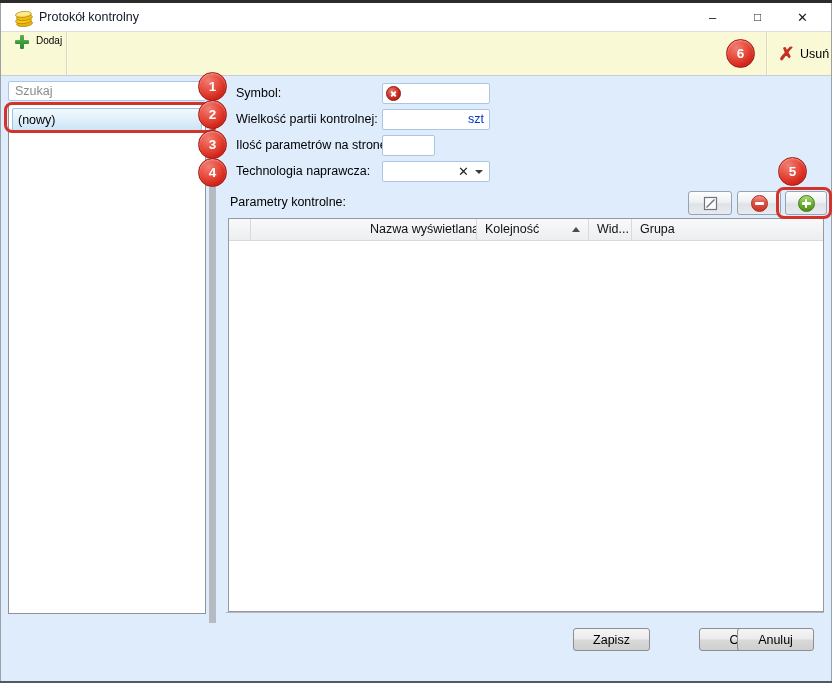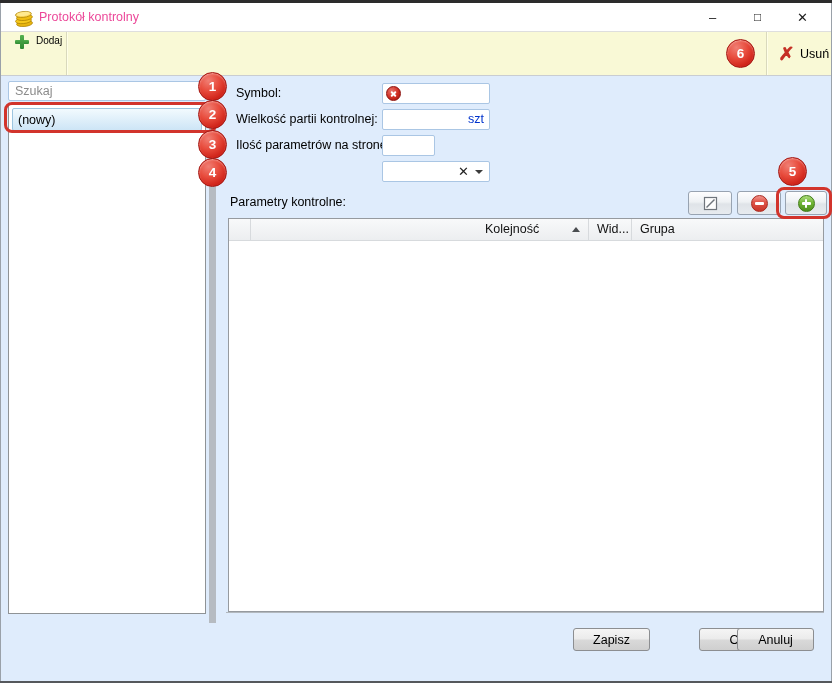--- a/index.html
+++ b/index.html
@@ -14,21 +14,21 @@
   .abs { position: absolute; }
 
   
   #top-strip { left:0; top:0; width:832px; height:3px; background:#2c2c2c; }
   #win-left  { left:0; top:3px; bottom:0; width:1px; background:#9aa1a9; }
   #win-right { right:0; top:3px; bottom:0; width:1px; background:#9aa1a9; }
   #win-bottom{ left:0; bottom:0; width:832px; height:2px; background:#55585c; }
 
   #titlebar { left:1px; top:3px; width:830px; height:29px; background:#ffffff; border-bottom:1px solid #dedede; }
   #app-icon { left:13px; top:6px; width:20px; height:18px; }
-  #title { left:38px; top:0; height:28px; line-height:28px; font-size:12.5px; color:#ec4899; }
+  #title { left:38px; top:0; height:28px; line-height:28px; font-size:12.5px; color:#0f172a; }
   #controls { right:6px; top:0; height:28px; display:flex; }
   .ctrl { width:45px; height:28px; display:flex; align-items:center; justify-content:center; color:#1a1a1a; font-size:13px; cursor:default; }
   .ctrl.max { font-size:12px; }
 
   
   #toolbar { left:1px; top:32px; width:830px; height:44px; background:#f9f9d6; border-bottom:1px solid #c9cdd2; }
   .tb-sep { position:absolute; top:0; width:1px; height:43px; background:#d9d9bc; box-shadow:1px 0 0 #ffffe8; }
   #sep-add { left:65px; }
   #sep-remove { left:765px; }
   #btn-add { position:absolute; left:6px; top:3px; height:37px; padding:0 12px 0 8px; display:flex; gap:7px; font-size:10px; color:#000; }
@@ -163,20 +163,21 @@
   </div>
 
   <div class="f-label" style="top:33px">Wielkość partii kontrolnej:</div>
   <div class="f-input" style="top:33px">
     <span class="suffix">szt</span>
   </div>
 
   <div class="f-label" style="top:59px">Ilość parametrów na stronę:</div>
   <div class="f-input" style="top:59px; width:53px"></div>
 
+  <div class="f-label" style="top:85px">Technologia naprawcza:</div>
   <div class="f-input" style="top:85px">
     <span class="combo-clear">✕</span>
     <span class="combo-caret"></span>
   </div>
 
   <div id="params-label">Parametry kontrolne:</div>
   <div class="mini-btn" id="btn-edit">
     <svg width="15" height="15" viewBox="0 0 15 15">
       <rect x="1.5" y="1.5" width="12" height="12" fill="#fdfdfd" stroke="#6f757c" stroke-width="1.2"></rect>
       <line x1="3.5" y1="11.5" x2="11.5" y2="3.5" stroke="#6f757c" stroke-width="1.4"></line>
@@ -185,20 +186,21 @@
   <div class="mini-btn" id="btn-del">
     <span class="circle-ic red-c"></span>
   </div>
   <div class="mini-btn" id="btn-plus">
     <span class="circle-ic green-c"></span>
   </div>
 
   <div id="table">
     <div id="thead">
       <div class="th th0"></div>
+      <div class="th th2">Nazwa wyświetlana</div>
       <div class="th th3">
         <span>Kolejność</span>
         <span class="sort-up"></span>
       </div>
       <div class="th th4">Wid...</div>
       <div class="th th5">Grupa</div>
     </div>
     <div id="tbody"></div>
   </div>
 

